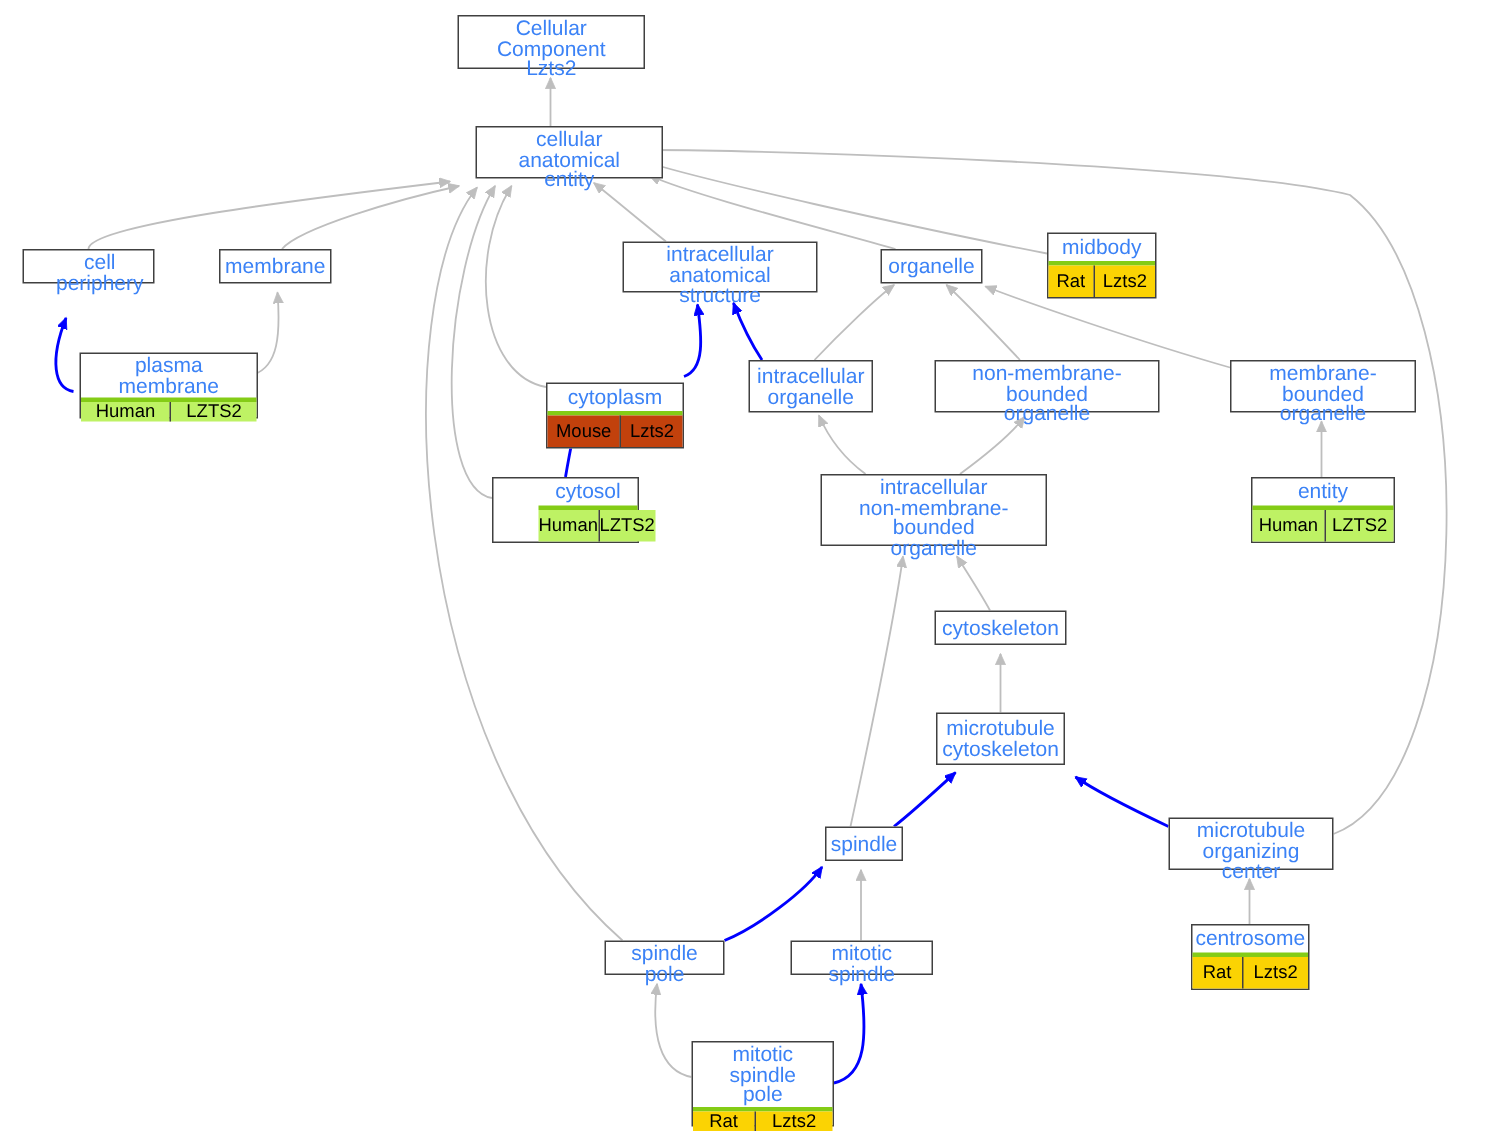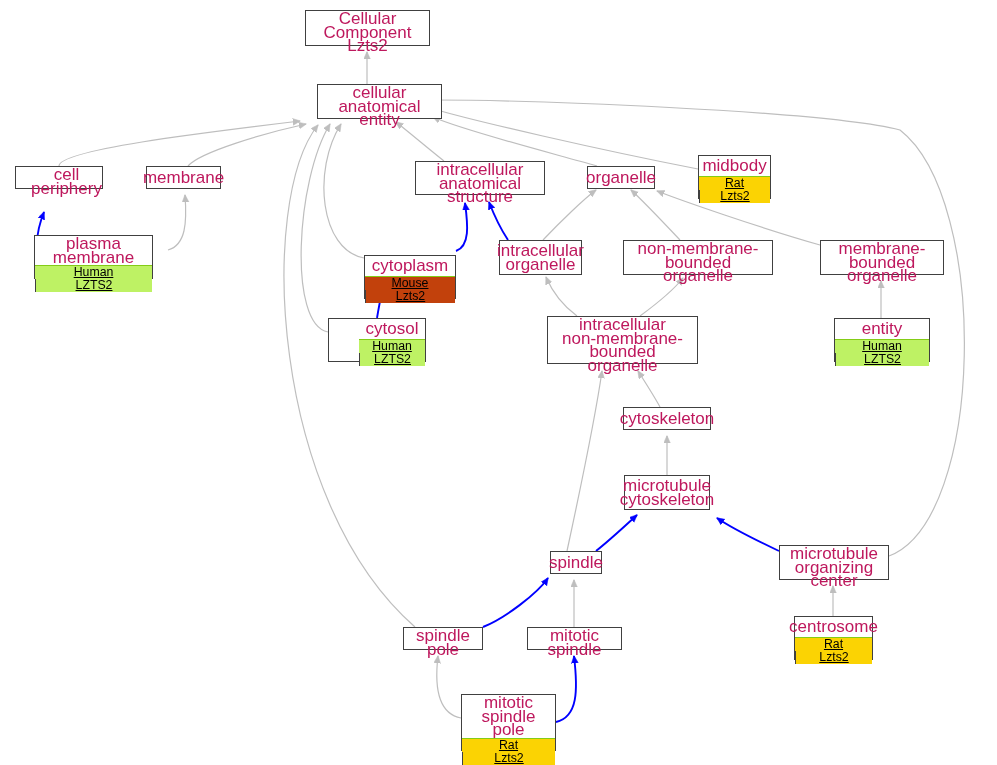--- a/index.html
+++ b/index.html
@@ -34,32 +34,31 @@
     flex-direction: column;
     z-index: 5;
   }
   .node .title {
     box-sizing: border-box;
     flex: 1 1 auto;
     display: flex;
     align-items: center;
     justify-content: center;
     text-align: center;
-    font-size: 17px;
+    font-size: 14px;
     line-height: 13.5px;
-    color: #be185d;
+    color: #3b82f6;
     padding: 1px 4px;
     white-space: pre-line;
   }
   .node .badges {
     display: flex;
-    flex-direction: column;
-    border-top: 1px solid #84cc16;
+    flex-direction: row;
+    border-top: 3px solid #84cc16;
     height: 21px;
-    text-decoration: underline;
   }
   .node .badge {
     flex: 1 1 auto;
     display: flex;
     align-items: center;
     justify-content: center;
     font-size: 12.3px;
     line-height: 13px;
     color: #000000;
     box-sizing: border-box;
@@ -140,21 +139,21 @@
       <div class="node" style="left: 587px; top: 166px; width: 68px; height: 23px;">
         <div class="title">organelle</div>
       </div>
       <div class="node" style="left: 698px; top: 155px; width: 73px; height: 44px;">
         <div class="title">midbody</div>
         <div class="badges">
           <div class="badge sp-rat">Rat</div>
           <div class="badge sp-rat">Lzts2</div>
         </div>
       </div>
-      <div class="node" style="left: 34px; top: 235px; width: 119px; height: 44px;">
+      <div class="node" style="left: 53px; top: 235px; width: 119px; height: 44px;">
         <div class="title">plasma membrane</div>
         <div class="badges">
           <div class="badge sp-human">Human</div>
           <div class="badge sp-human">LZTS2</div>
         </div>
       </div>
       <div class="node" style="left: 364px; top: 235px; width: 92px; height: 44px; margin-top: 20px;">
         <div class="title">cytoplasm</div>
         <div class="badges">
           <div class="badge sp-mouse">Mouse</div>

